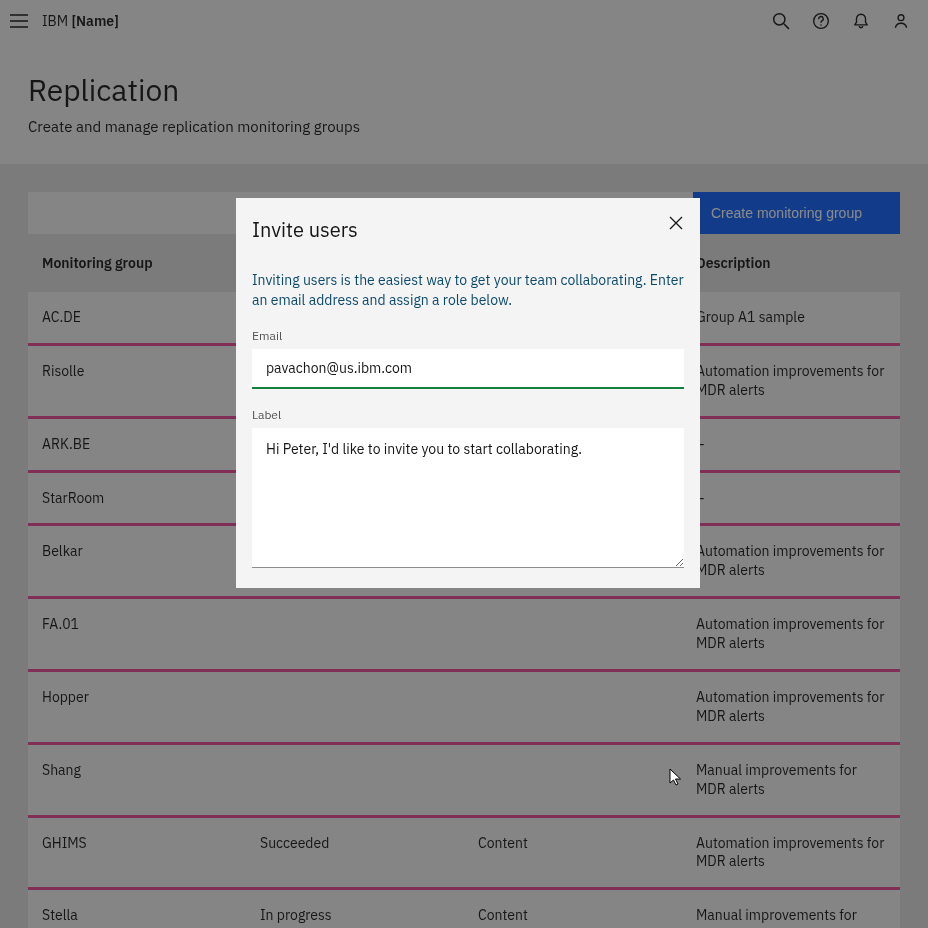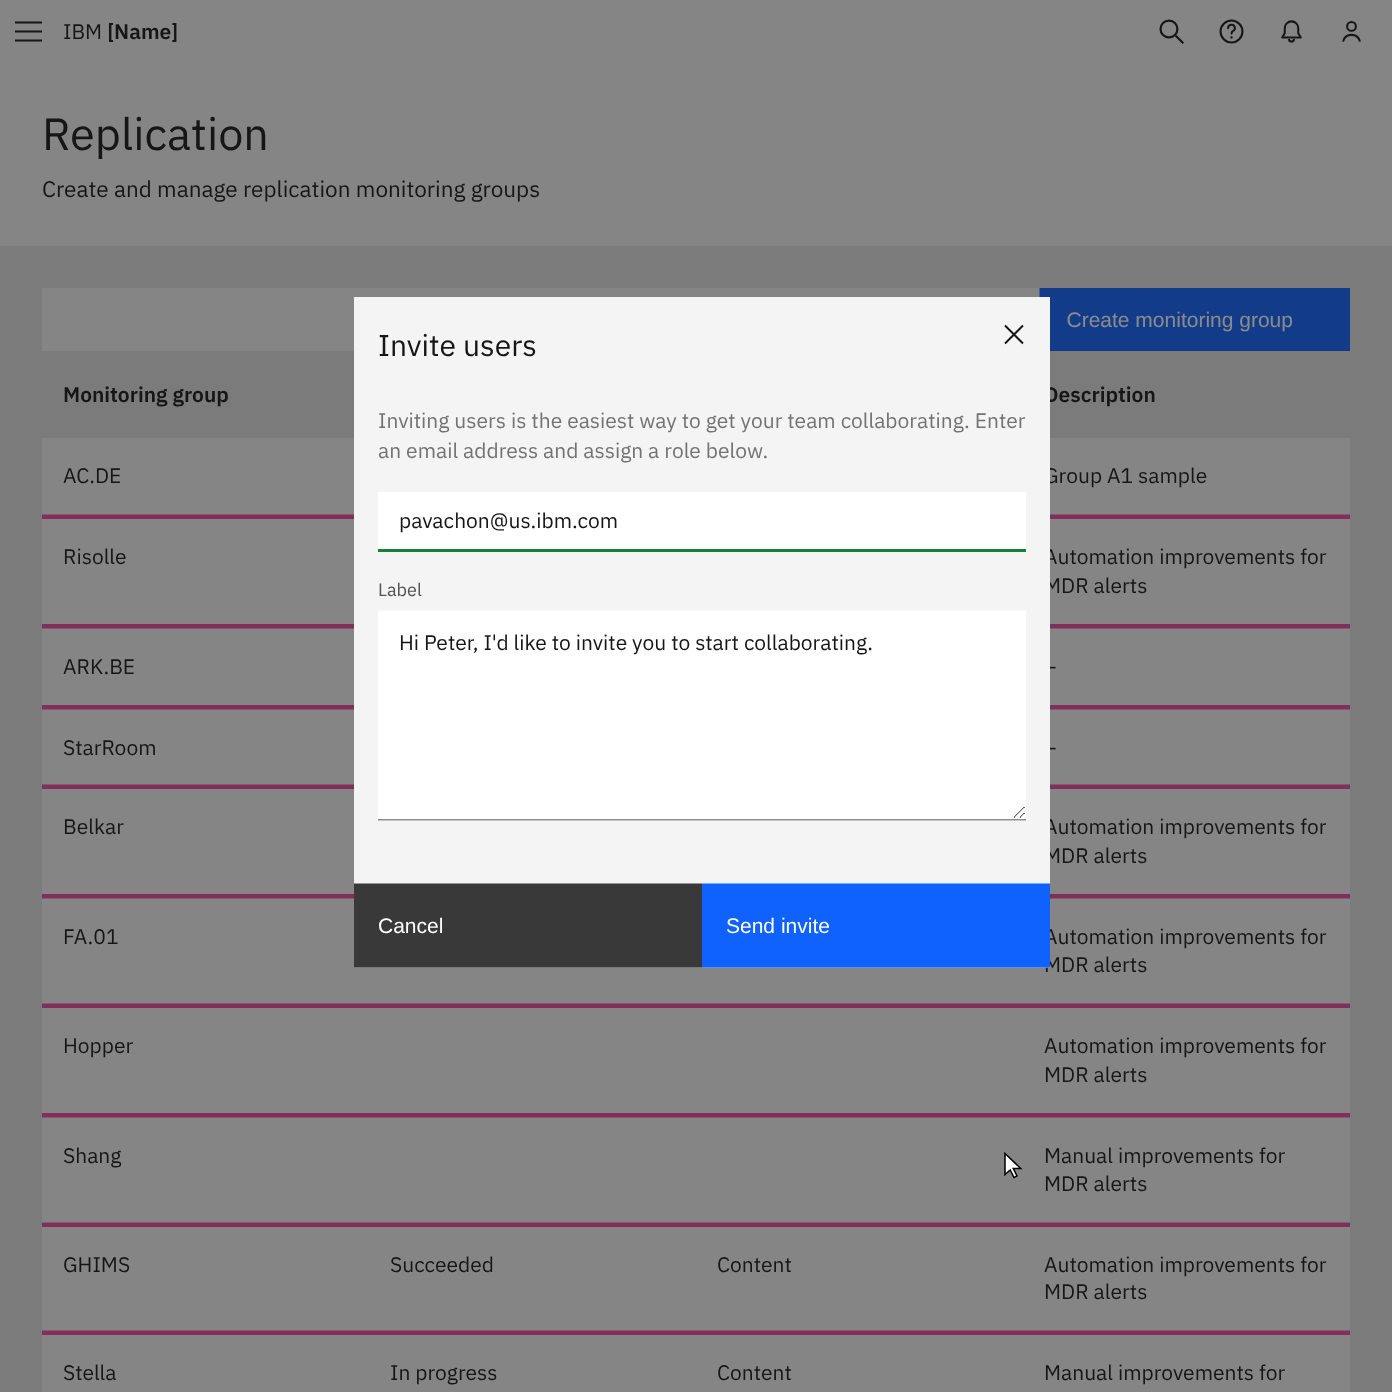--- a/index.html
+++ b/index.html
@@ -114,21 +114,21 @@
       flex-direction:column;
     }
     .modal-body { padding: 16px 16px 16px 16px; }
     .modal-head { position:relative; padding: 18px 16px 0 16px; }
     .modal-title { font-size: 20px; font-weight: 400; margin-bottom: 12px;}
     .modal-close {
       position:absolute; top:14px; right:12px;
       background:none; border:none; cursor:pointer; color:#161616;
       width:24px; height:24px;
     }
-    .modal-desc { font-size:14px; color:#737373; line-height:1.4; margin-bottom: 18px;}
+    .modal-desc { font-size:14px; color:#0c4a6e; line-height:1.4; margin-bottom: 18px;}
     .field-label { font-size:12px; color:#525252; margin-bottom:6px; display:block; }
     .text-input {
       width:100%;
       height:40px;
       background:#fff;
       border:none;
       border-bottom: 2px solid #15803d;
       padding: 0 14px;
       font-size:14px;
       font-family: inherit;
@@ -320,32 +320,29 @@
     <button class="modal-close">
       <svg width="14" height="14" viewBox="0 0 14 14">
           <path d="M1 1l12 12M13 1 1 13" stroke="#161616" stroke-width="1.3"></path>
         </svg>
     </button>
   </div>
   <div class="modal-body">
     <p class="modal-desc">Inviting users is the easiest way to get your team collaborating. Enter an email address and assign a role below.</p>
 
     <div class="field-block">
+      <label class="field-label">Email</label>
       <input class="text-input" type="text" value="pavachon@us.ibm.com" style="">
     </div>
 
 
     <div class="field-block" style="margin-bottom:0">
       <label class="field-label">Label</label>
       <textarea class="textarea" id="msgarea" style="">Hi Peter, I'd like to invite you to start collaborating.</textarea>
     </div>
-  </div>
-  <div class="modal-actions">
-    <button class="modal-btn cancel">Cancel</button>
-    <button class="modal-btn send">Send invite</button>
   </div>
 </div>
 
 <div class="cursor">
   <svg width="14" height="18" viewBox="0 0 14 18">
       <path d="M1 1l0 14 3.5-3 2.5 5 2-1-2.5-5 5 0z" fill="#fff" stroke="#000" stroke-width="1"></path>
     </svg>
 </div>
 
 </body></html>

